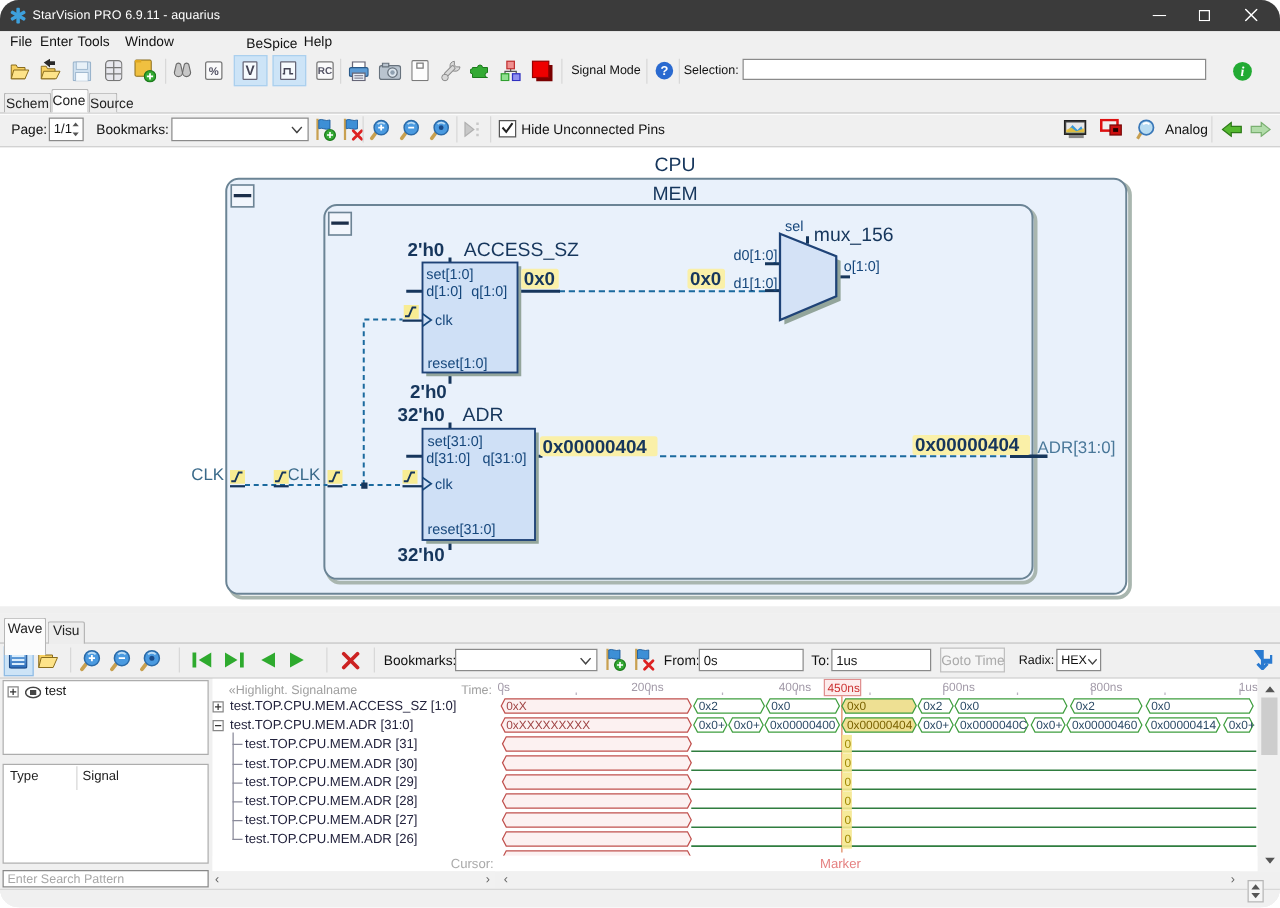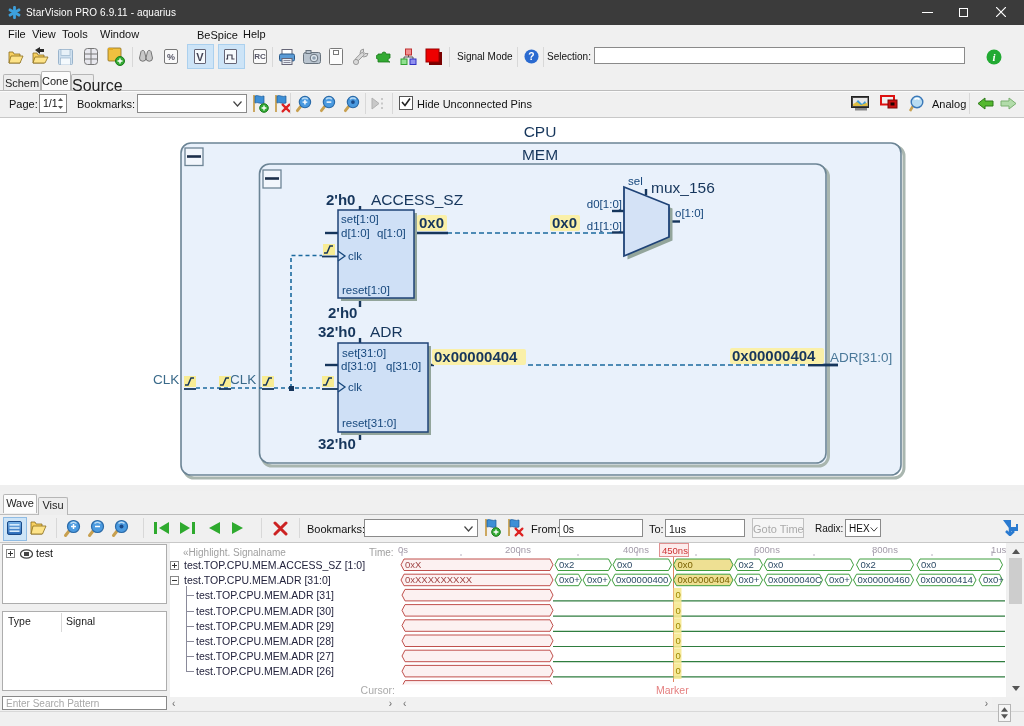--- a/index.html
+++ b/index.html
@@ -1,16 +1,16 @@
 <!DOCTYPE html>
 <html><head>
 <meta charset="utf-8">
 <style>
 html,body{margin:0;padding:0;}
-#app{position:relative;width:1024px;height:726px;font-family:"Liberation Sans",sans-serif;background:#f0f0f0;overflow:hidden;}
+#app{position:relative;width:1024px;height:726px;font-family:"Liberation Sans",sans-serif;background:#f0f0f0;overflow:hidden;border-radius:15px;}
 .abs{position:absolute;}
 svg{display:block;}
 </style>
 </head>
 <body>
 <div id="app">
 
 <div class="abs" style="left:0;top:0;width:1024px;height:25px;background:#3b3b3b;"></div>
 <svg class="abs" style="left:8px;top:6px;" width="13" height="13" viewBox="0 0 13 13">
  <g fill="#3da0dc">
@@ -27,21 +27,21 @@
  <svg class="abs" style="left:44px;top:8px" width="9" height="9">
         <rect x="0.5" y="0.5" width="8" height="8" fill="none" stroke="#fff"></rect>
       </svg>
  <svg class="abs" style="left:81px;top:7px" width="10" height="10">
         <path d="M0,0 L10,10 M10,0 L0,10" stroke="#fff" stroke-width="1.2"></path>
       </svg>
 </div>
 
 <div class="abs" style="left:0;top:25px;width:1024px;height:19px;background:#f0f0f0;font-size:11px;color:#111;">
  <span class="abs" style="left:8px;top:3px;">File</span>
- <span class="abs" style="left:32px;top:3px;">View</span>
+ <span class="abs" style="left:32px;top:3px;">Enter</span>
  <span class="abs" style="left:62px;top:3px;">Tools</span>
  <span class="abs" style="left:100px;top:3px;">Window</span>
  <span class="abs" style="left:146px;top:15px;margin-top:36px;">Highlight</span>
  <span class="abs" style="left:197px;top:4px;">BeSpice</span>
  <span class="abs" style="left:243px;top:3px;">Help</span>
 </div>
 
 <div id="toolbar1" class="abs" style="left:0;top:44px;width:1024px;height:26px;background:#f0f0f0;">
 
  <svg class="abs" style="left:8px;top:5px" width="16" height="16" viewBox="0 0 16 16">
@@ -155,21 +155,21 @@
  <svg class="abs" style="left:986px;top:5px" width="16" height="16" viewBox="0 0 16 16">
         <circle cx="8" cy="8" r="7.5" fill="#22aa33"></circle>
         <text x="8" y="12" font-size="11" font-weight="bold" fill="#fff" text-anchor="middle" font-family="Liberation Serif" font-style="italic">i</text>
       </svg>
 </div>
 
 <div class="abs" style="left:0;top:70px;width:1024px;height:21px;background:#f0f0f0;"></div>
 <div class="abs" style="left:0;top:90px;width:1024px;height:1px;background:#bcbcbc;"></div>
 <div class="abs" style="left:3px;top:74px;width:38px;height:16px;background:#ededed;border:1px solid #b6b6b6;border-bottom:none;border-radius:2px 2px 0 0;font-size:11px;color:#222;text-align:center;padding-top:2px;box-sizing:border-box;">Schem</div>
 <div class="abs" style="left:41px;top:71px;width:30px;height:19px;background:#fcfcfc;border:1px solid #b6b6b6;border-bottom:none;border-radius:2px 2px 0 0;font-size:11px;color:#222;padding-top:3px;box-sizing:border-box;z-index:3;">Cone</div>
-<div class="abs" style="left:71px;top:74px;width:23px;height:16px;background:#ededed;border:1px solid #b6b6b6;border-bottom:none;border-radius:2px 2px 0 0;font-size:16px;color:#222;text-align:center;padding-top:2px;box-sizing:border-box;">Source</div>
+<div class="abs" style="left:71px;top:74px;width:23px;height:16px;background:#ededed;border:1px solid #b6b6b6;border-bottom:none;border-radius:2px 2px 0 0;font-size:11px;color:#222;text-align:center;padding-top:2px;box-sizing:border-box;">Source</div>
 
 <div id="toolbar2" class="abs" style="left:0;top:91px;width:1024px;height:26px;background:#f0f0f0;border-bottom:1px solid #c8c8c8;">
  <div class="abs" style="left:0;top:0;width:1024px;height:1px;background:#fbfbfb;"></div>
  <div class="abs" style="left:9px;top:7px;font-size:11px;color:#111;">Page:</div>
  <div class="abs" style="left:39px;top:3px;width:26px;height:17px;background:#fff;border:1px solid #8a8a8a;font-size:10.5px;color:#111;">
         <span style="position:absolute;left:3px;top:2px;">1/1</span>
   <svg class="abs" style="right:1px;top:1px" width="9" height="15" viewBox="0 0 9 15">
           <path d="M2,5 L4.5,2 L7,5 Z" fill="#555"></path>
           <path d="M2,10 L4.5,13 L7,10 Z" fill="#555"></path>
         </svg>
@@ -363,21 +363,21 @@
   <path d="M323,267 L326,267 L329,260 L332,260"></path>
   <path d="M324,135 L327,135 L330,128 L333,128"></path>
  </g>
 </svg>
 </div>
 
 <div id="wave" class="abs" style="left:0;top:491px;width:1024px;height:235px;background:#f0f0f0;">
 
  <div class="abs" style="left:0;top:0;width:1024px;height:24px;background:#f0f0f0;"></div>
  <div class="abs" style="left:0;top:23px;width:1024px;height:1px;background:#bcbcbc;"></div>
- <div class="abs" style="left:3px;top:3px;width:34px;height:19px;background:#fcfcfc;border:1px solid #b6b6b6;border-bottom:none;border-radius:2px 2px 0 0;font-size:11px;color:#222;text-align:center;padding-top:2px;box-sizing:border-box;z-index:2;">Wave</div>
+ <div class="abs" style="left:3px;top:3px;width:34px;height:30px;background:#fcfcfc;border:1px solid #b6b6b6;border-bottom:none;border-radius:2px 2px 0 0;font-size:11px;color:#222;text-align:center;padding-top:2px;box-sizing:border-box;z-index:2;">Wave</div>
  <div class="abs" style="left:38px;top:6px;width:30px;height:20px;background:#ededed;border:1px solid #b6b6b6;border-bottom:none;border-radius:2px 2px 0 0;font-size:11px;color:#222;text-align:center;padding-top:1px;box-sizing:border-box;">Visu</div>
 
  <div class="abs" style="left:0;top:24px;width:1024px;height:28px;background:#f0f0f0;border-bottom:1px solid #c8c8c8;box-sizing:border-box;">
   <div class="abs" style="left:3px;top:2px;width:22px;height:22px;background:#cde4f7;border:1px solid #90bce4;"></div>
   <svg class="abs" style="left:7px;top:6px" width="15" height="14" viewBox="0 0 15 14">
           <defs>
             <linearGradient id="lb" x1="0" y1="0" x2="0" y2="1">
               <stop offset="0" stop-color="#7ab4e8"></stop>
               <stop offset="1" stop-color="#2a6ab8"></stop>
             </linearGradient>

